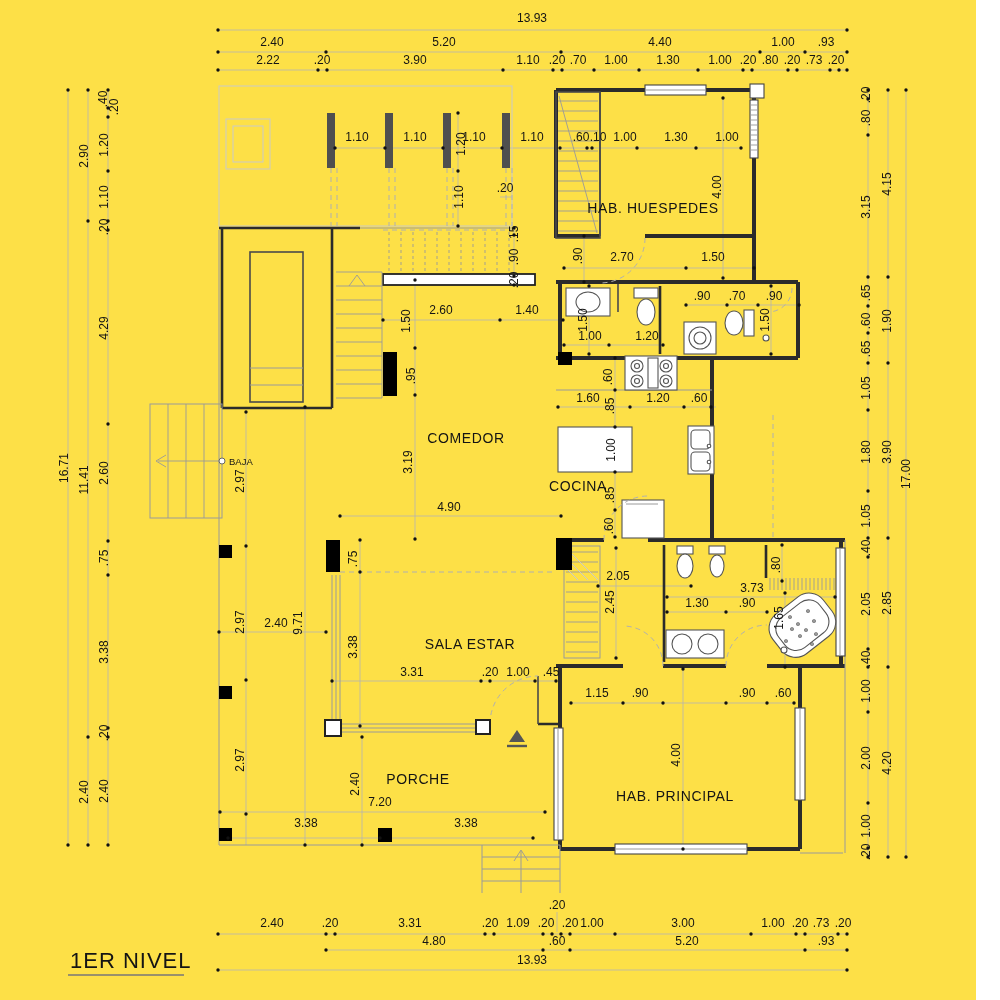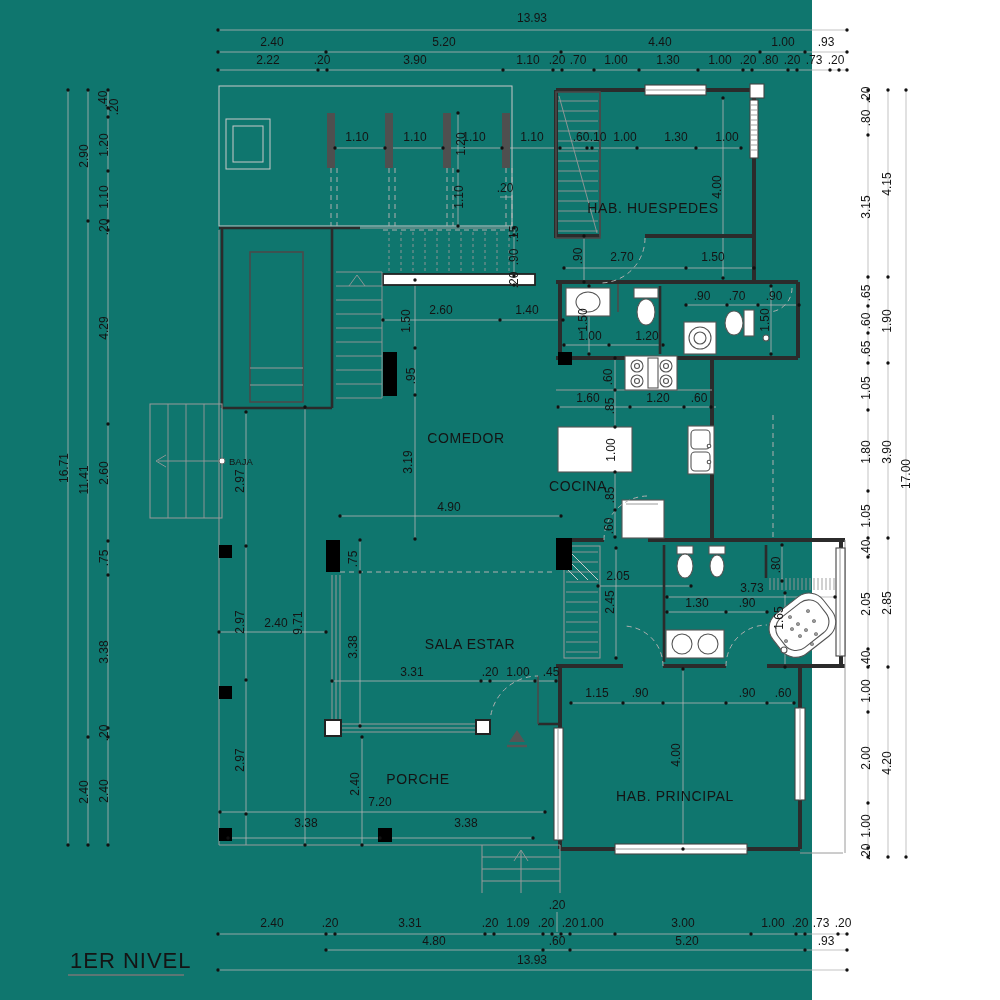--- a/index.html
+++ b/index.html
@@ -1,16 +1,16 @@
 <!DOCTYPE html>
 <html><head>
 <meta charset="utf-8">
 <style>
   html,body{margin:0;padding:0;background:#ffffff;}
-  .canvas{width:812px;height:1000px;position:relative;background:#0f766e;}
+  .canvas{width:976px;height:1000px;position:relative;background:#fde047;}
   svg{display:block;}
   text{font-family:"Liberation Sans",sans-serif;fill:#141414;font-size:12px;text-anchor:middle;}
   .v{dominant-baseline:central;}
   .rm{font-size:14px;letter-spacing:.6px;}
   .sm{font-size:9.5px;text-anchor:start;}
   .ttl{font-size:22px;text-anchor:start;letter-spacing:1px;}
   .dim{stroke:#b4b4b4;stroke-width:.8;fill:none;}
   .w4{stroke:#2b2b2b;stroke-width:4;fill:none;}
   .w3{stroke:#2b2b2b;stroke-width:2.6;fill:none;}
   .w2{stroke:#4a4a4a;stroke-width:1.6;fill:none;}

